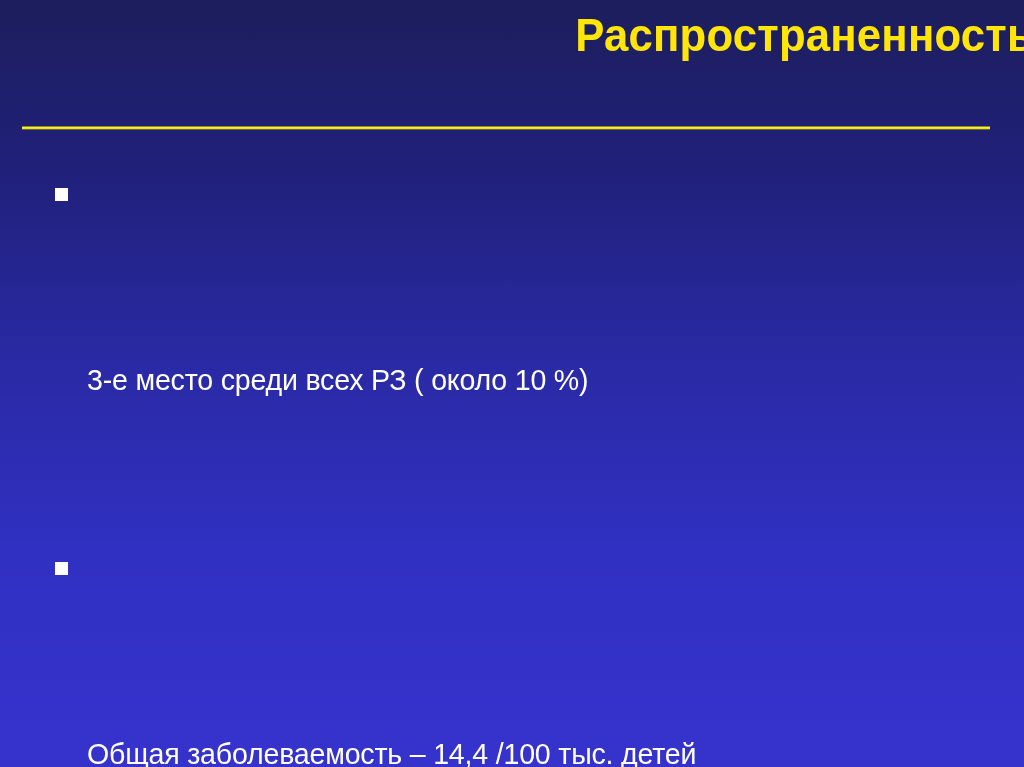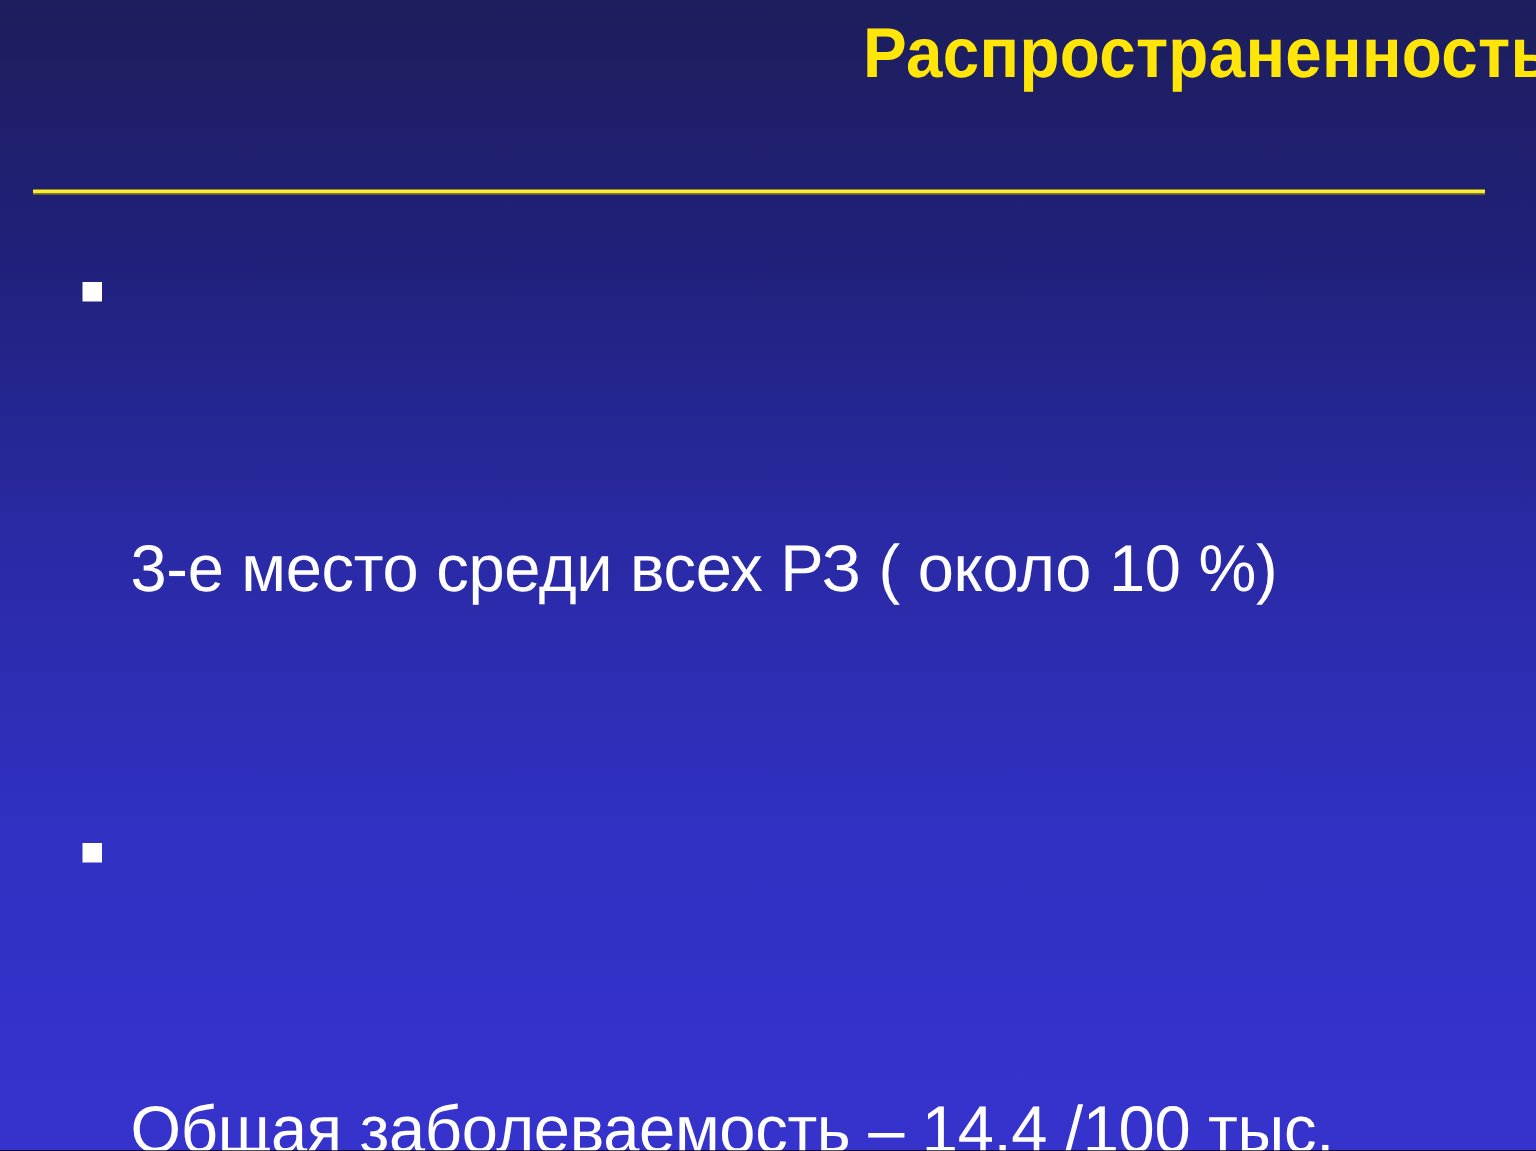--- a/index.html
+++ b/index.html
@@ -65,21 +65,21 @@
     position: absolute;
     left: 44px;
     top: 163px;
     width: 950px;
   }
   .bullet-row {
     position: relative;
     display: block;
     padding-left: 43px;
     margin: 0 0 2px 0;
-    font-size: 44px;
+    font-size: 29px;
     line-height: 62px;
     letter-spacing: -0.2px;
     white-space: pre-wrap;
   }
   .bullet-row .marker {
     position: absolute;
     left: 11px;
     top: 25px;
     width: 13px;
     height: 13px;

